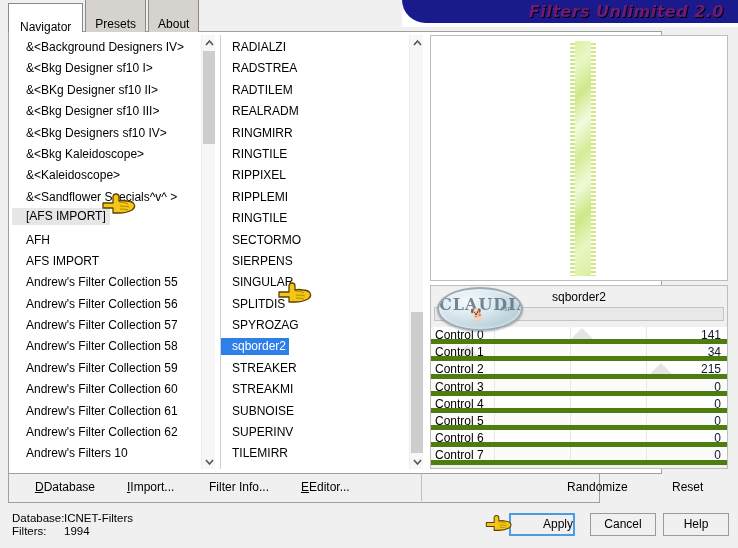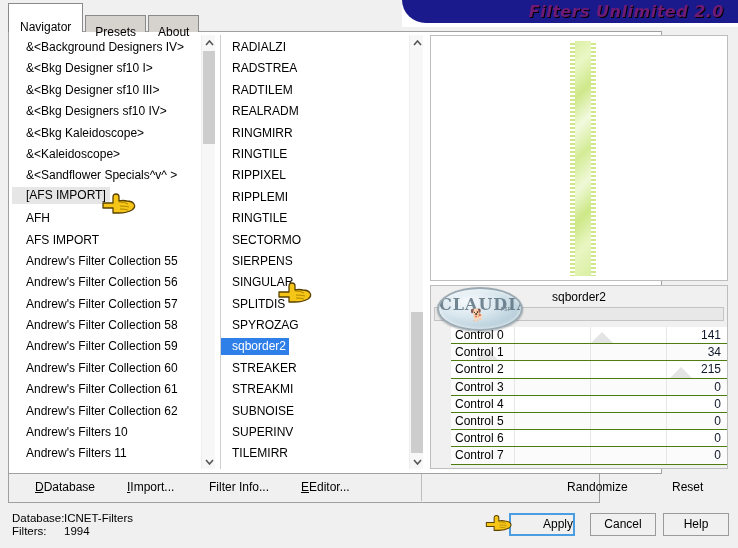--- a/index.html
+++ b/index.html
@@ -55,21 +55,21 @@
     position: absolute;
     left: 8px; top: 12px;
     height: 20px;
     display: flex;
     align-items: flex-end;
     z-index: 6;
   }
   .tab {
     height: 17px;
     line-height: 17px;
-    padding: 8px 9px;
+    padding: 16px 9px;
     margin-right: 2px;
     font-size: 12px;
     background: #d6d3ce;
     border: 1px solid #8a8a8a;
     border-bottom: none;
     box-sizing: border-box;
     color: #000;
     white-space: nowrap;
   }
   .tab.active {
@@ -256,24 +256,23 @@
     position: absolute;
     left: 31px; top: 20px;
     font-size: 12px;
     color: #2b3b46;
     line-height: 1;
   }
 
   .ctrl-row {
     position: relative;
     height: 17.2px;
-    border-bottom: 1px solid #4d7c0f;
+    border-bottom: 5px solid #4d7c0f;
     background: #ffffff;
     box-sizing: border-box;
-    margin-left: 20px;
   }
   .ctrl-row:nth-child(even) { background: #fbfbfb; }
   .ctrl-label {
     position: absolute;
     left: 4px; top: 1px;
     font-size: 12px;
     color: #000;
   }
   .ctrl-value {
     position: absolute;
@@ -388,20 +387,23 @@
 
   <div class="panel">
 
     <div class="listbox" id="list-categories">
       <div class="list-items" id="cat-items">
           <div class="li-wrap">
             <div class="list-item">&amp;&lt;Background Designers IV&gt;</div>
           </div>
           <div class="li-wrap">
             <div class="list-item">&amp;&lt;Bkg Designer sf10 I&gt;</div>
+          </div>
+          <div class="li-wrap">
+            <div class="list-item">&amp;&lt;BKg Designer sf10 II&gt;</div>
           </div>
           <div class="li-wrap">
             <div class="list-item">&amp;&lt;Bkg Designer sf10 III&gt;</div>
           </div>
           <div class="li-wrap">
             <div class="list-item">&amp;&lt;Bkg Designers sf10 IV&gt;</div>
           </div>
           <div class="li-wrap">
             <div class="list-item">&amp;&lt;Bkg Kaleidoscope&gt;</div>
           </div>

